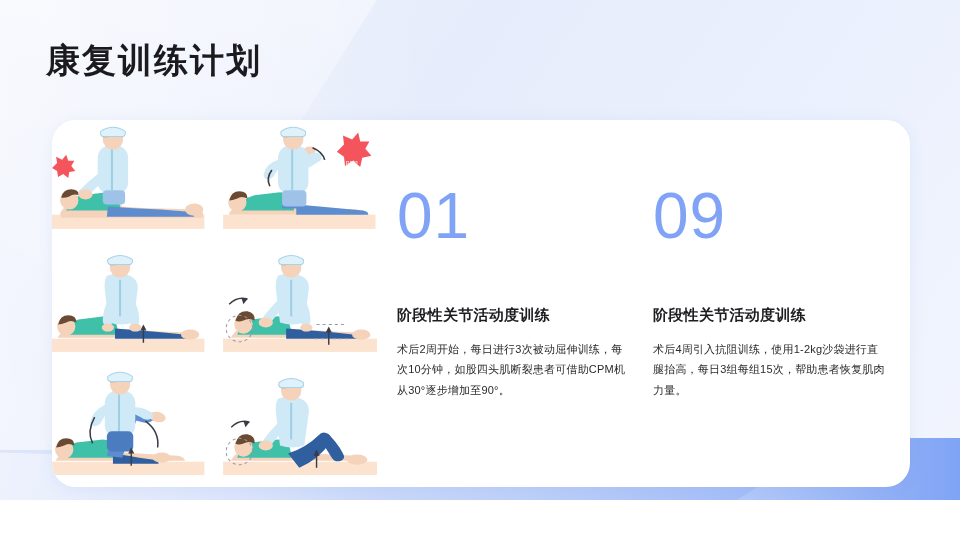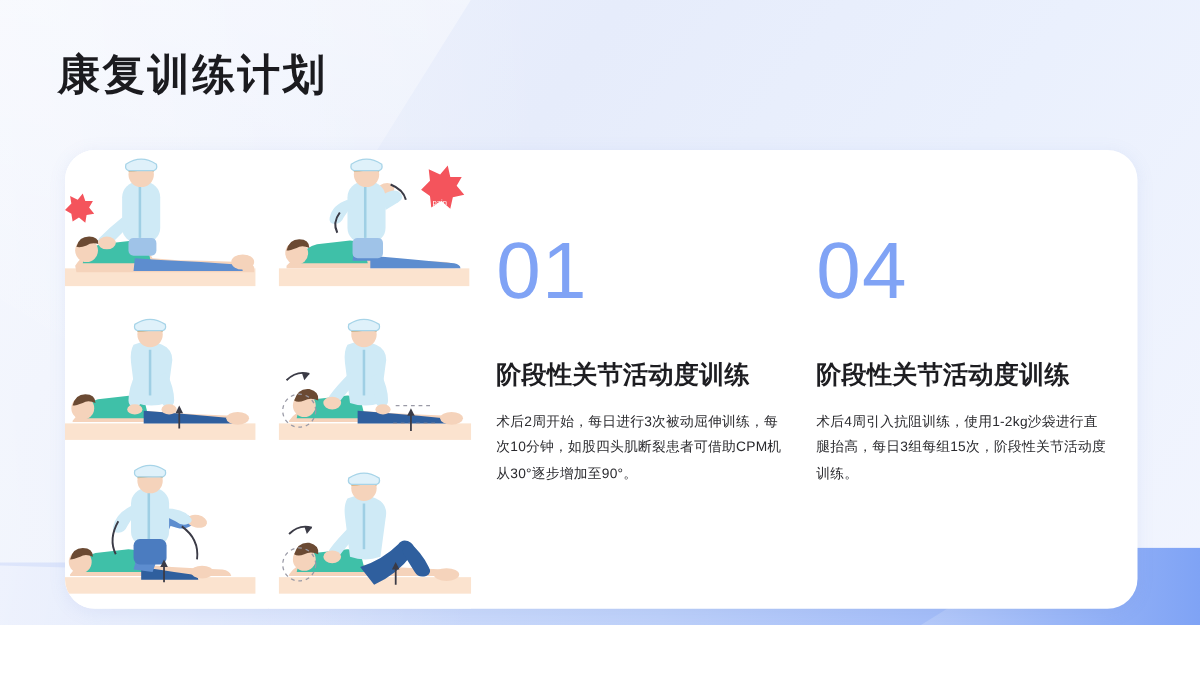--- a/index.html
+++ b/index.html
@@ -134,22 +134,22 @@
   .col-2 { left: 601px; }
 
   .col-number {
     font-size: 64px;
     font-weight: 400;
     line-height: 1;
     color: #80a3f5;
     letter-spacing: 1px;
   }
   .col-heading {
-    margin-top: 38px;
-    font-size: 20px;
+    margin-top: 56px;
+    font-size: 15px;
     font-weight: 700;
     color: #1d1d21;
     line-height: 1.4;
     letter-spacing: 0.3px;
   }
   .col-body {
     margin-top: 14px;
     font-size: 11px;
     font-weight: 400;
     color: #2a2a2e;
@@ -353,19 +353,19 @@
 
     </div>
 
     <div class="col col-1">
       <div class="col-number">01</div>
       <div class="col-heading">阶段性关节活动度训练</div>
       <div class="col-body">术后2周开始，每日进行3次被动屈伸训练，每次10分钟，如股四头肌断裂患者可借助CPM机从30°逐步增加至90°。</div>
     </div>
 
     <div class="col col-2">
-      <div class="col-number">04</div>
+      <div class="col-number">09</div>
       <div class="col-heading">阶段性关节活动度训练</div>
-      <div class="col-body">术后4周引入抗阻训练，使用1-2kg沙袋进行直腿抬高，每日3组每组15次，阶段性关节活动度训练。</div>
+      <div class="col-body">术后4周引入抗阻训练，使用1-2kg沙袋进行直腿抬高，每日3组每组15次，帮助患者恢复肌肉力量。</div>
     </div>
 
   </div>
 </div>
 
 </body></html>

